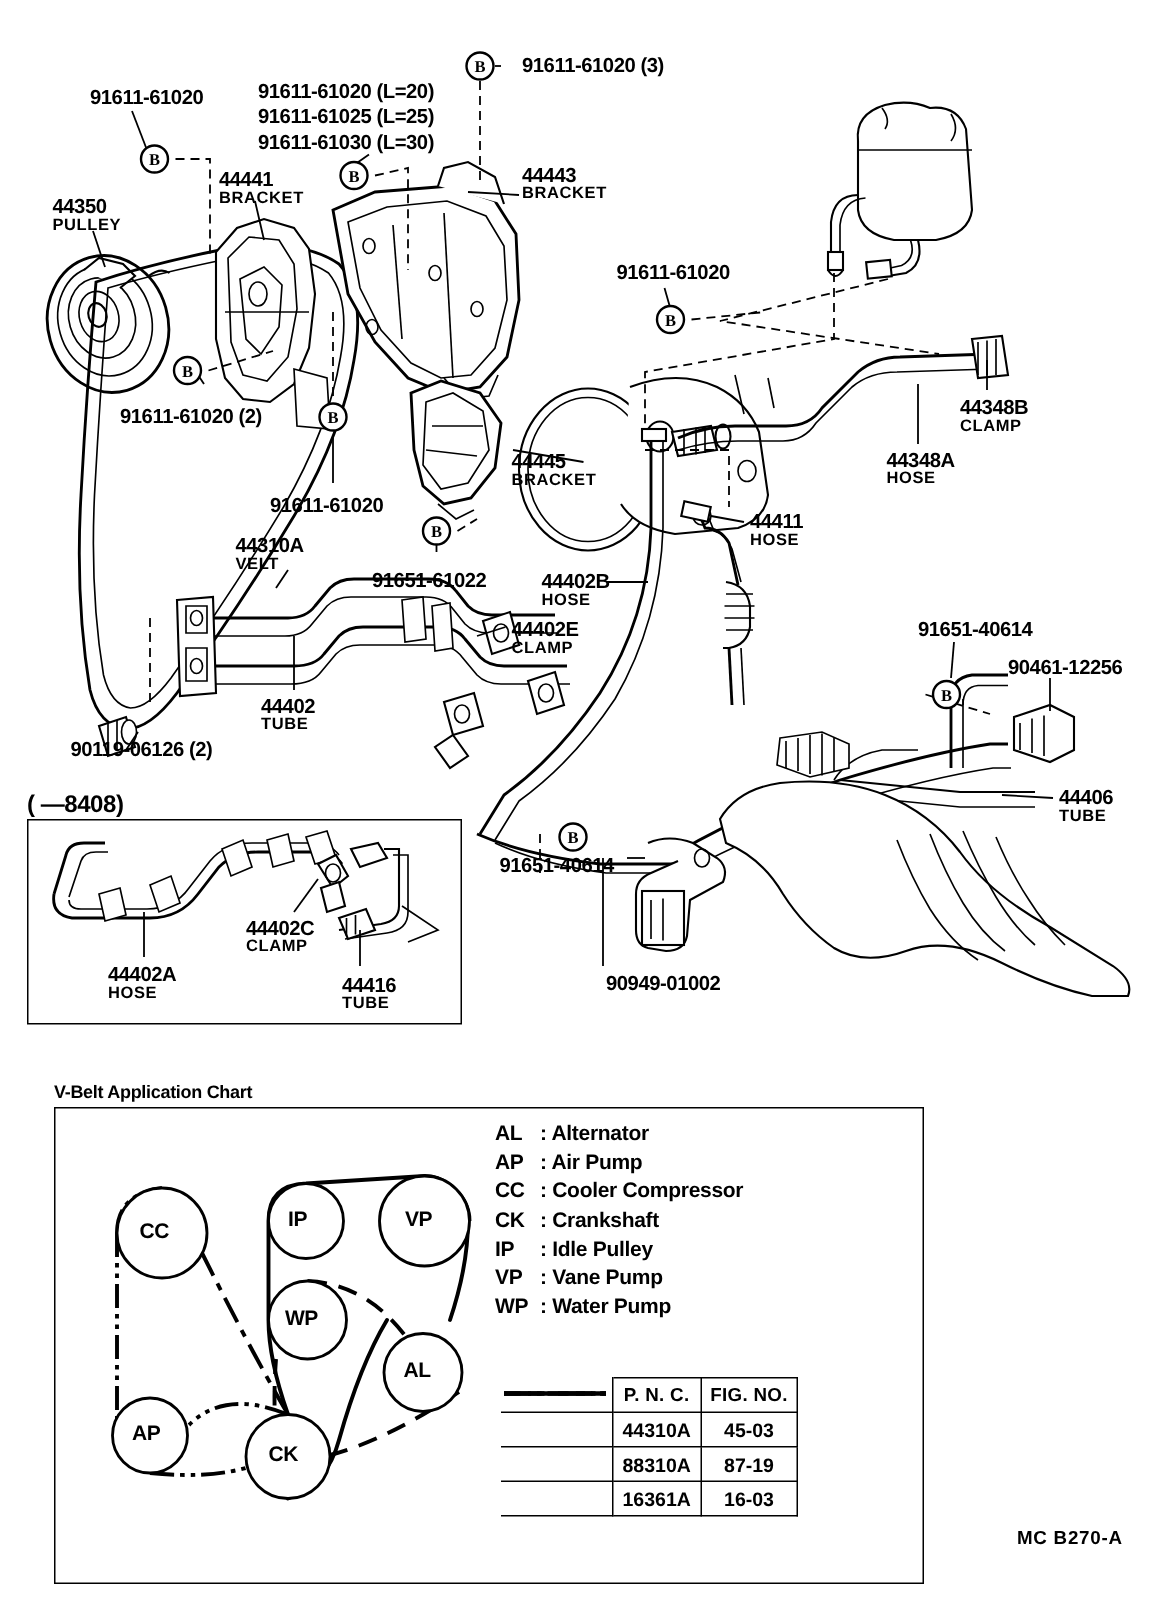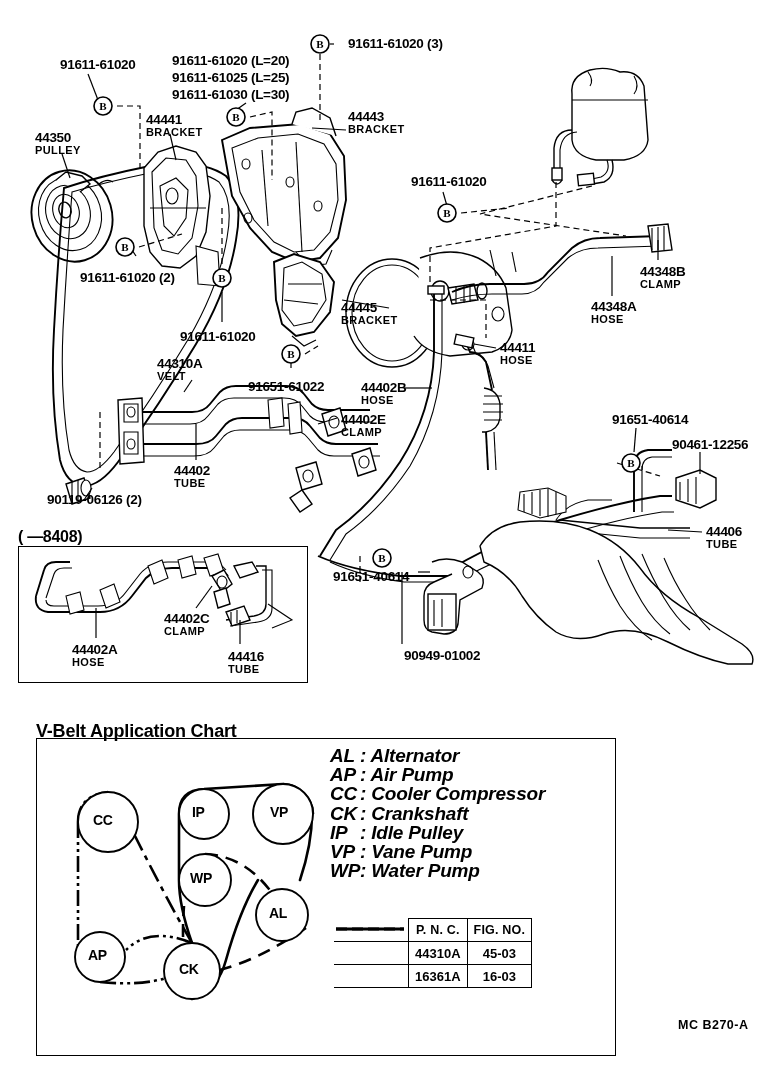--- a/index.html
+++ b/index.html
@@ -14,23 +14,23 @@
   .w1{stroke-width:1.1}
   .w13{stroke-width:1.4}
   .w18{stroke-width:1.9}
   .w25{stroke-width:2.6}
   .fillw{fill:#fff;stroke:#000;}
   .lead{stroke:#000;stroke-width:1.2;fill:none;}
   .dash{stroke:#000;stroke-width:1.2;fill:none;stroke-dasharray:6 4;}
   .bcirc{fill:#fff;stroke:#000;stroke-width:1.6;}
   .btxt{font-size:11px;font-weight:bold;font-family:"Liberation Serif",serif;}
   
-  #chart-title{position:absolute;left:36px;top:721px;font-size:18px;font-weight:bold;letter-spacing:-0.2px;}
+  #chart-title{position:absolute;left:36px;top:721px;font-size:12px;font-weight:bold;letter-spacing:-0.2px;}
   #chart-box{position:absolute;left:36px;top:738px;width:580px;height:318px;border:1.6px solid #000;box-sizing:border-box;}
-  #legend{position:absolute;left:330px;top:746px;font-size:19px;font-weight:bold;line-height:19.2px;letter-spacing:-0.2px;font-style:italic;}
+  #legend{position:absolute;left:330px;top:746px;font-size:14px;font-weight:bold;line-height:19.2px;letter-spacing:-0.2px;}
   #legend div span.k{display:inline-block;width:30px;}
   #pnc-table{position:absolute;left:334px;top:918px;border-collapse:collapse;font-size:13px;font-weight:bold;}
   #pnc-table td,#pnc-table th{border:1.3px solid #000;height:22px;padding:0 6px;text-align:center;font-weight:bold;}
   #pnc-table th{font-size:12.5px;letter-spacing:0.2px;}
   #pnc-table td.k{width:74px;padding:0;border-left:none;border-right:1.3px solid #000;}
   #pnc-table th.k{border-left:none;border-top:none;}
   #pnc-table tr:first-child th:first-child{border-top:none;}
   .samp{width:72px;height:20px;display:block;}
   #footer{position:absolute;left:678px;top:1018px;font-size:12.5px;font-weight:bold;letter-spacing:0.5px;}
   #inset-box{position:absolute;left:18px;top:546px;width:290px;height:137px;border:1.5px solid #000;box-sizing:border-box;}
@@ -504,20 +504,29 @@
       <svg class="samp" viewBox="0 0 72 20">
             <line x1="2" y1="10" x2="70" y2="10" stroke="#000" stroke-width="3"></line>
           </svg>
     </td>
     <td>44310A</td>
     <td>45-03</td>
   </tr>
   <tr>
     <td class="k">
       <svg class="samp" viewBox="0 0 72 20">
+            <line x1="2" y1="10" x2="70" y2="10" stroke="#000" stroke-width="3" stroke-dasharray="18 4 3 4 3 4"></line>
+          </svg>
+    </td>
+    <td>88310A</td>
+    <td>87-19</td>
+  </tr>
+  <tr>
+    <td class="k">
+      <svg class="samp" viewBox="0 0 72 20">
             <line x1="2" y1="10" x2="70" y2="10" stroke="#000" stroke-width="3" stroke-dasharray="11 5"></line>
           </svg>
     </td>
     <td>16361A</td>
     <td>16-03</td>
   </tr>
 </tbody>
   </table>
 
 <div id="footer">MC  B270-A</div>

